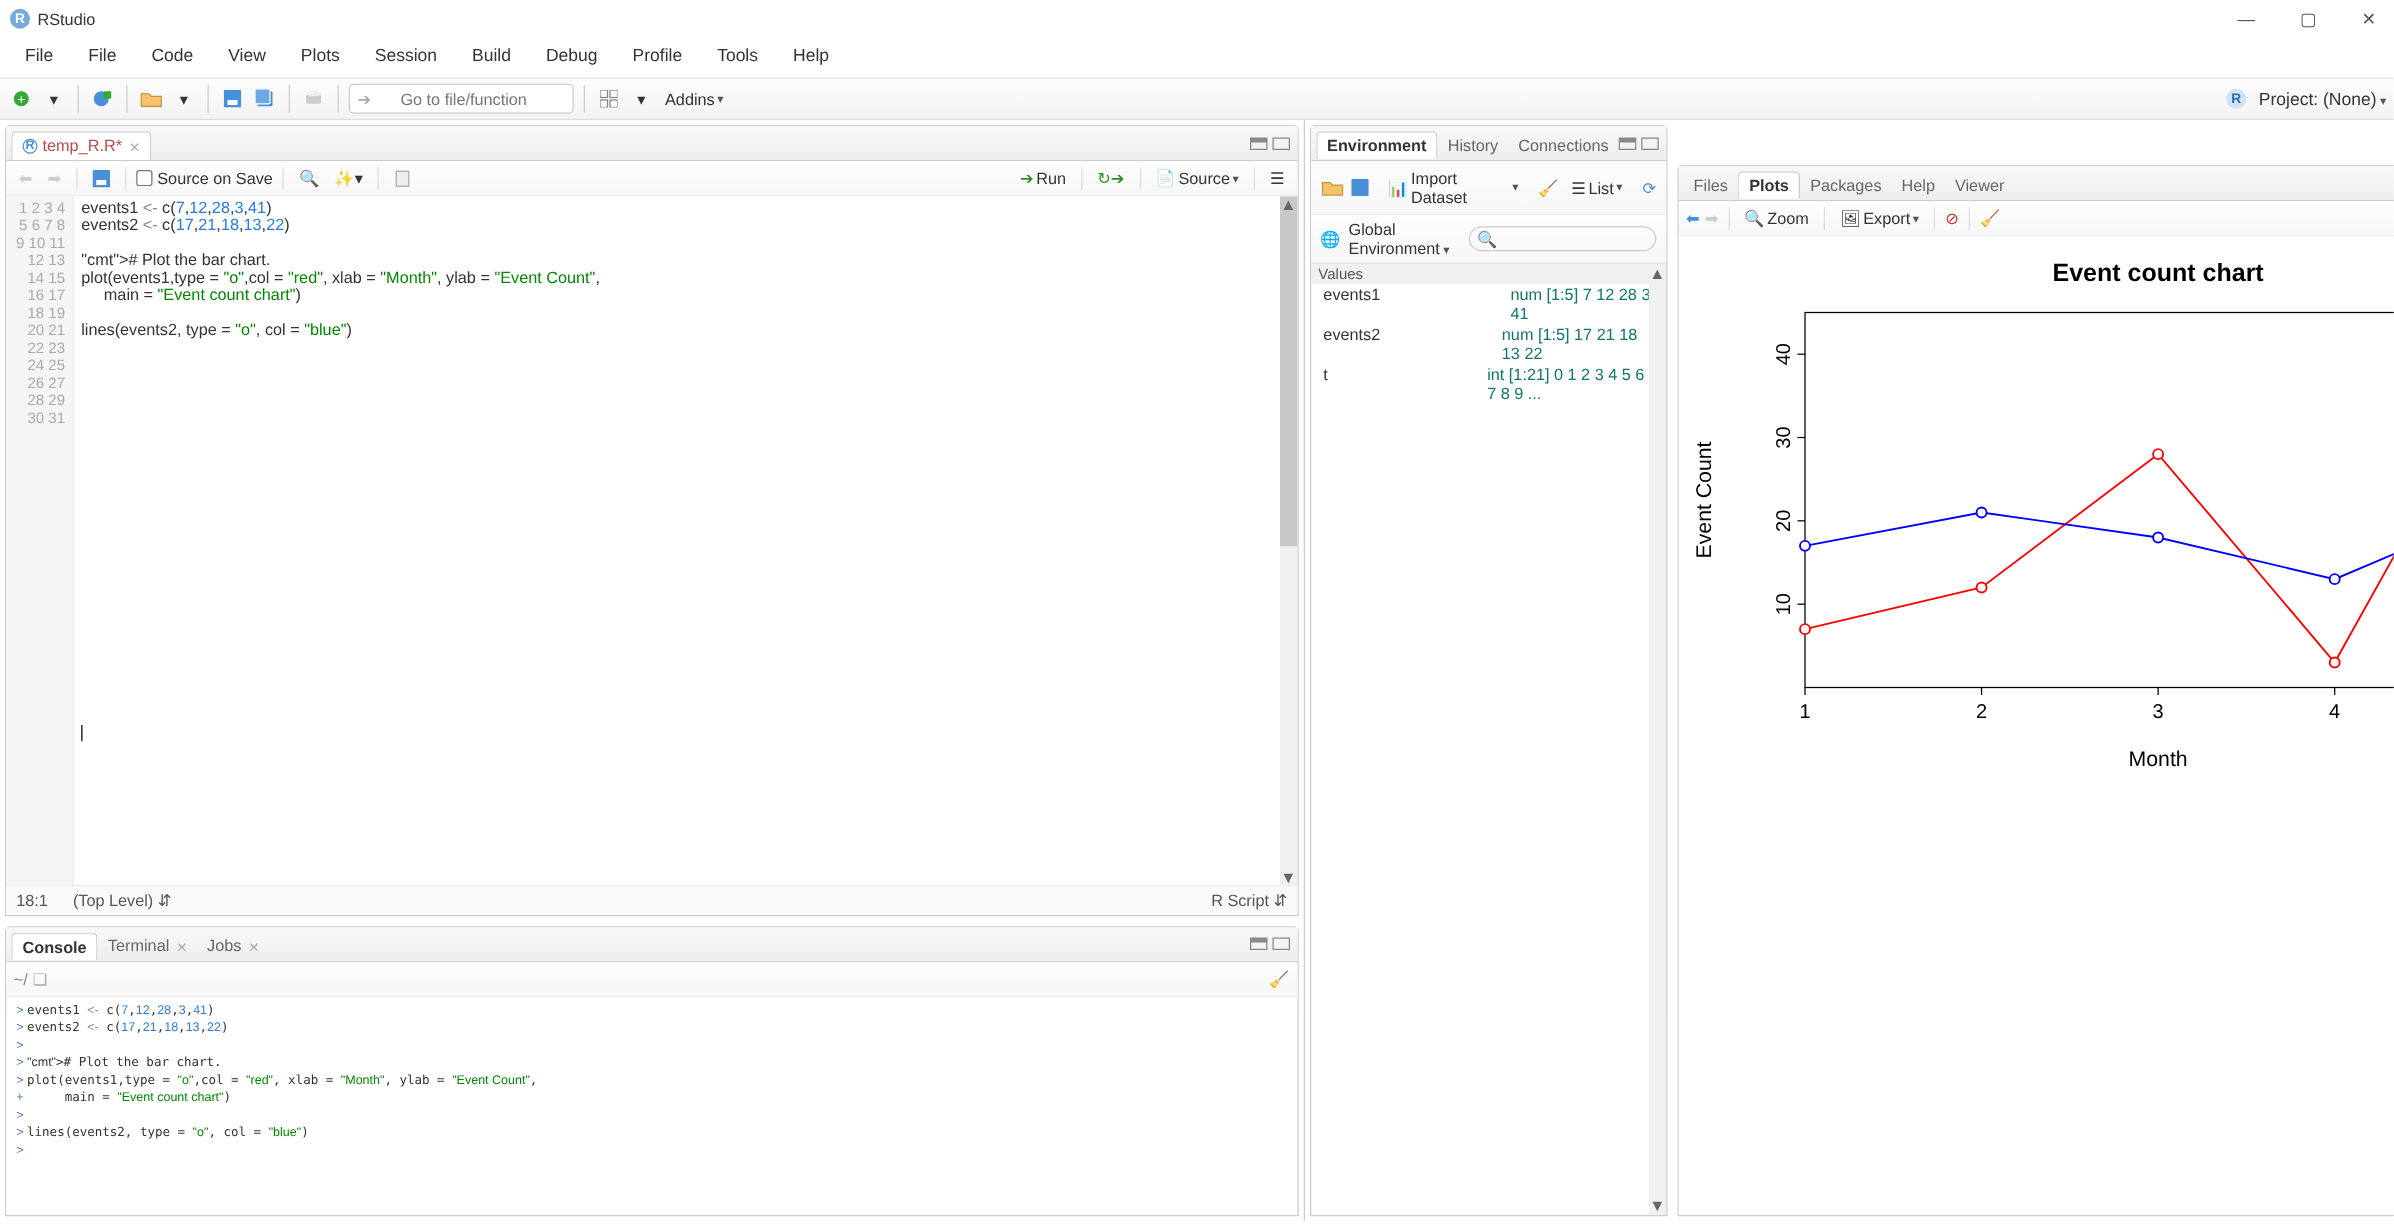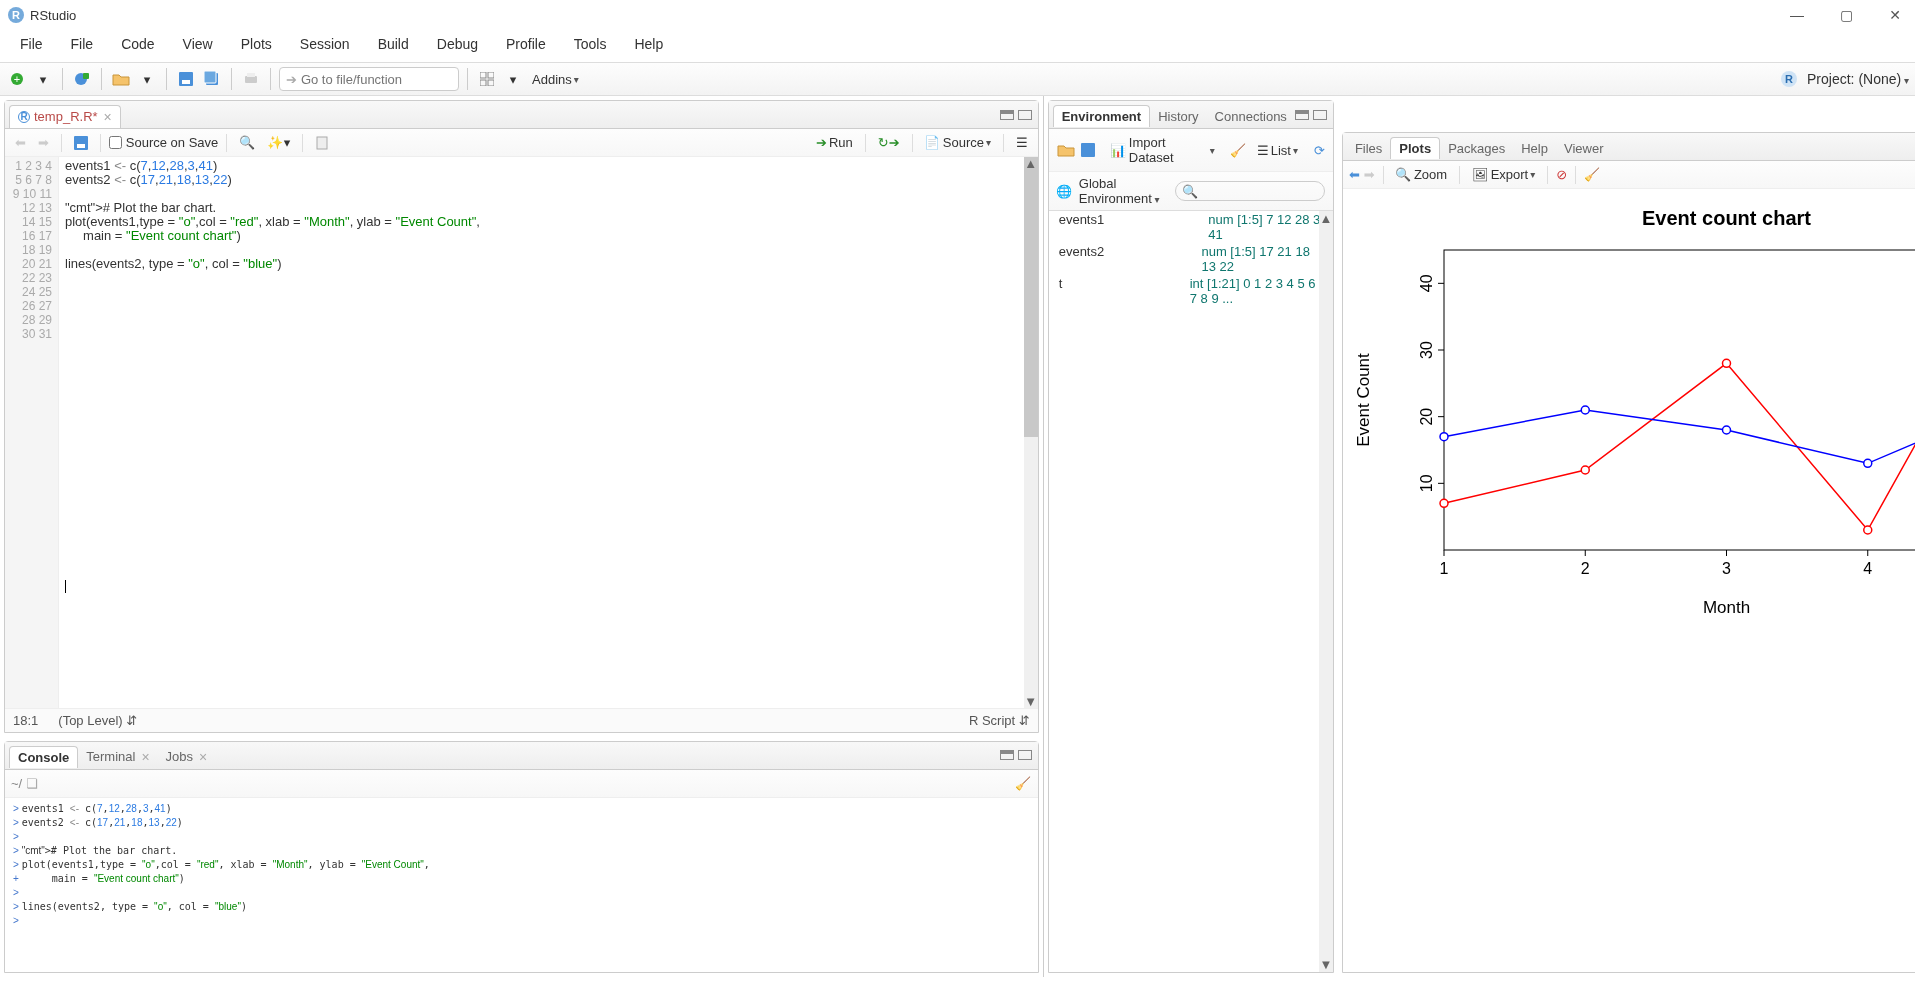--- a/index.html
+++ b/index.html
@@ -8,21 +8,21 @@
   .titlebar-icon { width: 16px; height: 16px; background: #75aadb; border-radius: 50%; display:inline-flex;align-items:center;justify-content:center;color:#fff;font-weight:bold;font-size:11px;margin-right:6px;}
   .titlebar-title { font-size: 13px; }
   .win-controls { margin-left:auto; display:flex; gap:24px; font-size:14px; color:#555;}
   .win-controls span { cursor:pointer; padding:2px 6px; }
   .menubar { display:flex; gap:0; padding: 2px 6px 6px 6px; font-size:14px; }
   .menubar span { padding: 4px 14px; cursor:pointer; }
   .toolbar { display:flex; align-items:center; height:34px; padding:0 6px; border-top:1px solid #ddd; border-bottom:1px solid #ddd; background:linear-gradient(#fdfdfd,#f3f3f3); gap:4px;}
   .toolbar .sep { width:1px; height:22px; background:#ccc; margin:0 4px;}
   .tb-btn { width:22px; height:22px; display:inline-flex; align-items:center; justify-content:center; cursor:pointer;}
   .go-to { display:flex; align-items:center; border:1px solid #ccc; border-radius:4px; height:24px; padding:0 6px; min-width:180px; background:#fff;}
-  .go-to input { border:none; outline:none; font-size:13px; width:140px; color:#000000;}
+  .go-to input { border:none; outline:none; font-size:13px; width:140px; color:#000000;text-align:center;}
   .proj { margin-left:auto; display:flex; align-items:center; gap:4px; font-size:14px;}
   .main { display:flex; height:calc(100vh - 100px); }
   .left { flex:0 0 54.5%; display:flex; flex-direction:column; border-right:1px solid #ccc;}
   .right { flex:1; display:flex; flex-direction:row;}
   .pane { border:1px solid #ccc; border-radius:4px 4px 0 0; margin:4px; display:flex; flex-direction:column; background:#fff;}
   .tabstrip { display:flex; align-items:center; background:linear-gradient(#f8f8f8,#eee); border-bottom:1px solid #ccc; height:28px; padding-left:4px;}
   .tab { background:#fff; border:1px solid #ccc; border-bottom:none; padding:3px 8px; border-radius:4px 4px 0 0; font-size:13px; display:flex; align-items:center; gap:4px; margin-top:3px;}
   .tab.inactive { background:transparent; border:none; color:#666;}
   .tab .close { color:#aaa; font-size:14px; cursor:pointer; margin-left:2px;}
   .pane-controls { margin-left:auto; display:flex; gap:4px; padding-right:6px;}
@@ -353,20 +353,21 @@
       <div class="env-tool" style="border-bottom:1px solid #ddd;">
         <span>🌐</span>
         <span class="dropdown-caret">Global Environment</span>
         <div class="right-env">
           <div class="search-box">
               <span style="color:#aaa;">🔍</span>
             </div>
         </div>
       </div>
       <div style="flex:1;overflow:hidden;position:relative;">
+        <div class="values-hdr">Values</div>
         <div id="env-rows">
             <div class="env-row">
               <span class="env-name">events1</span>
               <span class="env-val">num [1:5] 7 12 28 3 41</span>
             </div>
             <div class="env-row">
               <span class="env-name">events2</span>
               <span class="env-val">num [1:5] 17 21 18 13 22</span>
             </div>
             <div class="env-row">

